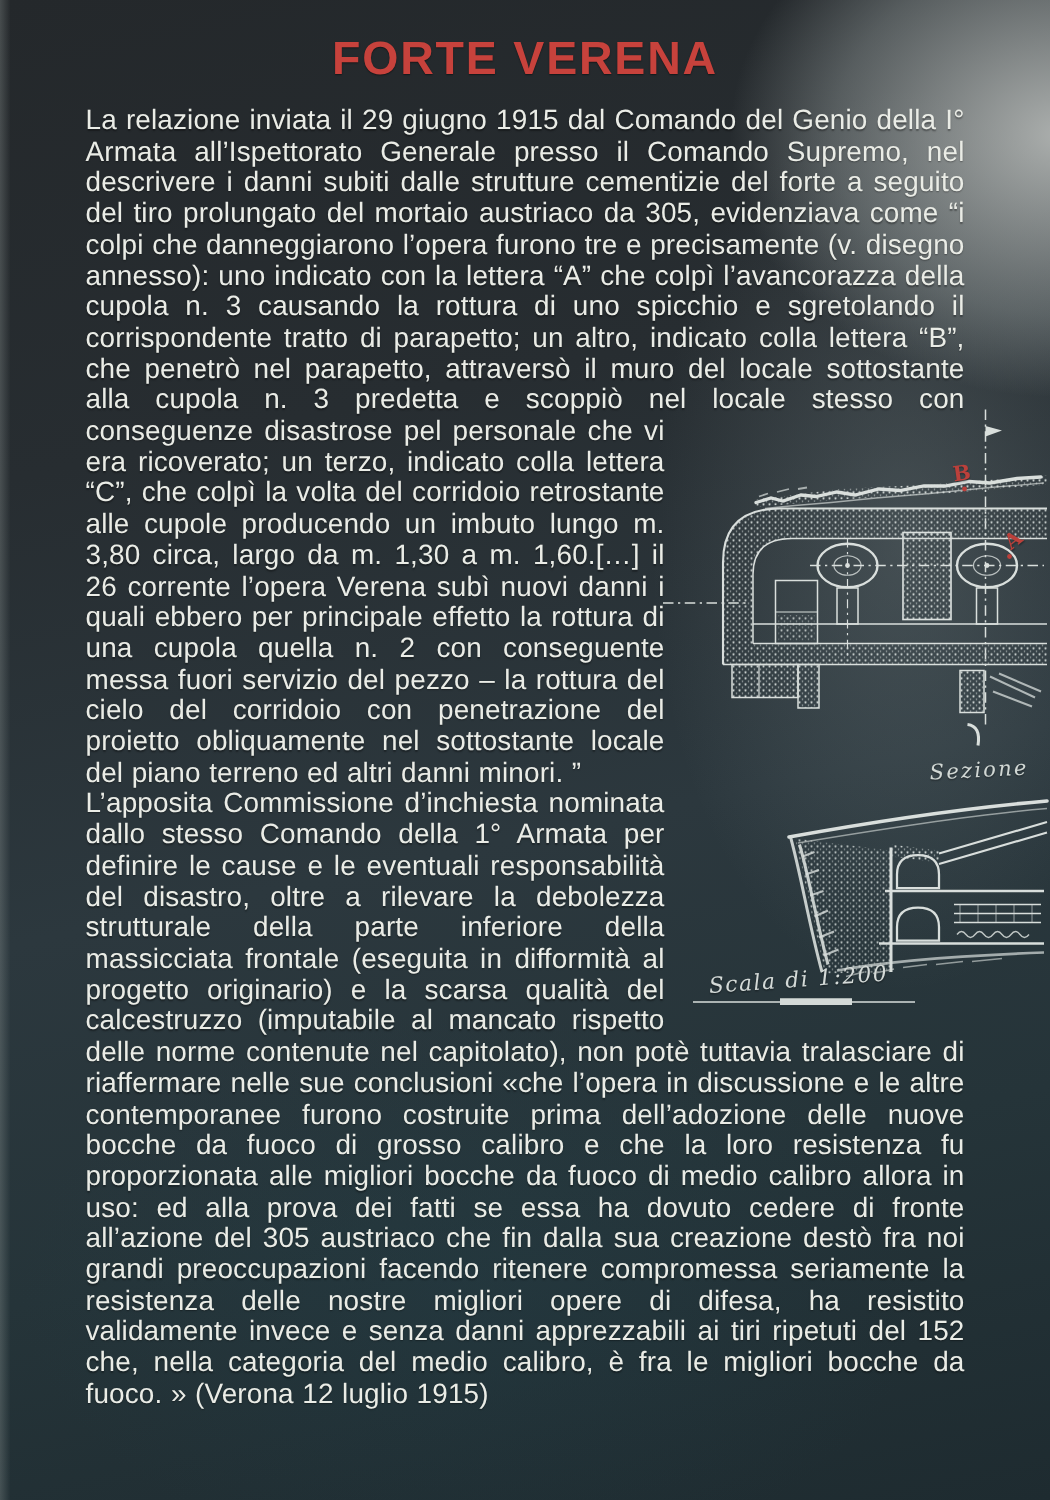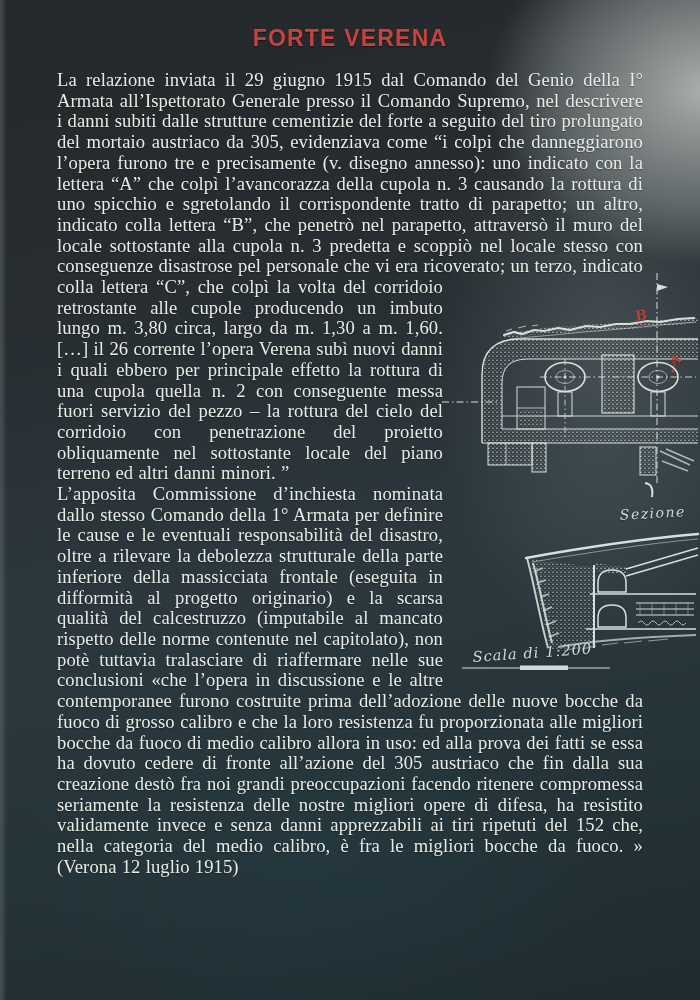--- a/index.html
+++ b/index.html
@@ -9,30 +9,30 @@
     background:
       radial-gradient(ellipse 290px 230px at 101% 9%, rgba(205,208,205,0.80), rgba(168,176,175,0.38) 52%, rgba(120,130,132,0) 76%),
       radial-gradient(ellipse 240px 430px at 86% 36%, rgba(145,158,160,0.26), rgba(145,158,160,0) 70%),
       radial-gradient(ellipse 420px 260px at 45% 86%, rgba(35,66,76,0.30), rgba(35,66,76,0) 72%),
       linear-gradient(90deg, rgba(150,158,156,0.30) 0px, rgba(150,158,156,0) 7px),
       linear-gradient(168deg, #24282b 0%, #272d31 28%, #2c383e 55%, #253439 76%, #1e2b30 100%);
   }
   .panel{width:700px;height:1000px;box-sizing:border-box;padding:24px 57px 0 57px;}
   .title{
     margin:0 0 17px 0;text-align:center;
-    font-size:23px;line-height:29px;font-weight:bold;letter-spacing:1.2px;
+    font-size:31px;line-height:29px;font-weight:bold;letter-spacing:1.2px;
     color:#c7423c;text-shadow:0 1px 1px rgba(0,0,0,0.45);
   }
   .body{
     font-size:18.6px;line-height:20.7px;text-align:justify;
     color:#eaece6;letter-spacing:0.1px;word-spacing:0.4px;
     text-shadow:0 1px 1px rgba(0,0,0,0.35);
     hyphens:auto;-webkit-hyphens:auto;
   }
-  .body p{margin:0;padding:0;font-family:Liberation Serif, serif;}
+  .body p{margin:0;padding:0;}
   .fig-spacer{float:right;width:0;height:213px;}
   .figure-float{float:right;clear:right;width:200px;height:402px;margin:0;padding:0;position:relative;}
   .figure-float svg{position:absolute;top:-12px;right:-57px;width:260px;height:400px;overflow:visible;}
 </style>
 </head>
 <body>
 
 <div class="panel">
   <h1 class="title">FORTE VERENA</h1>
 

